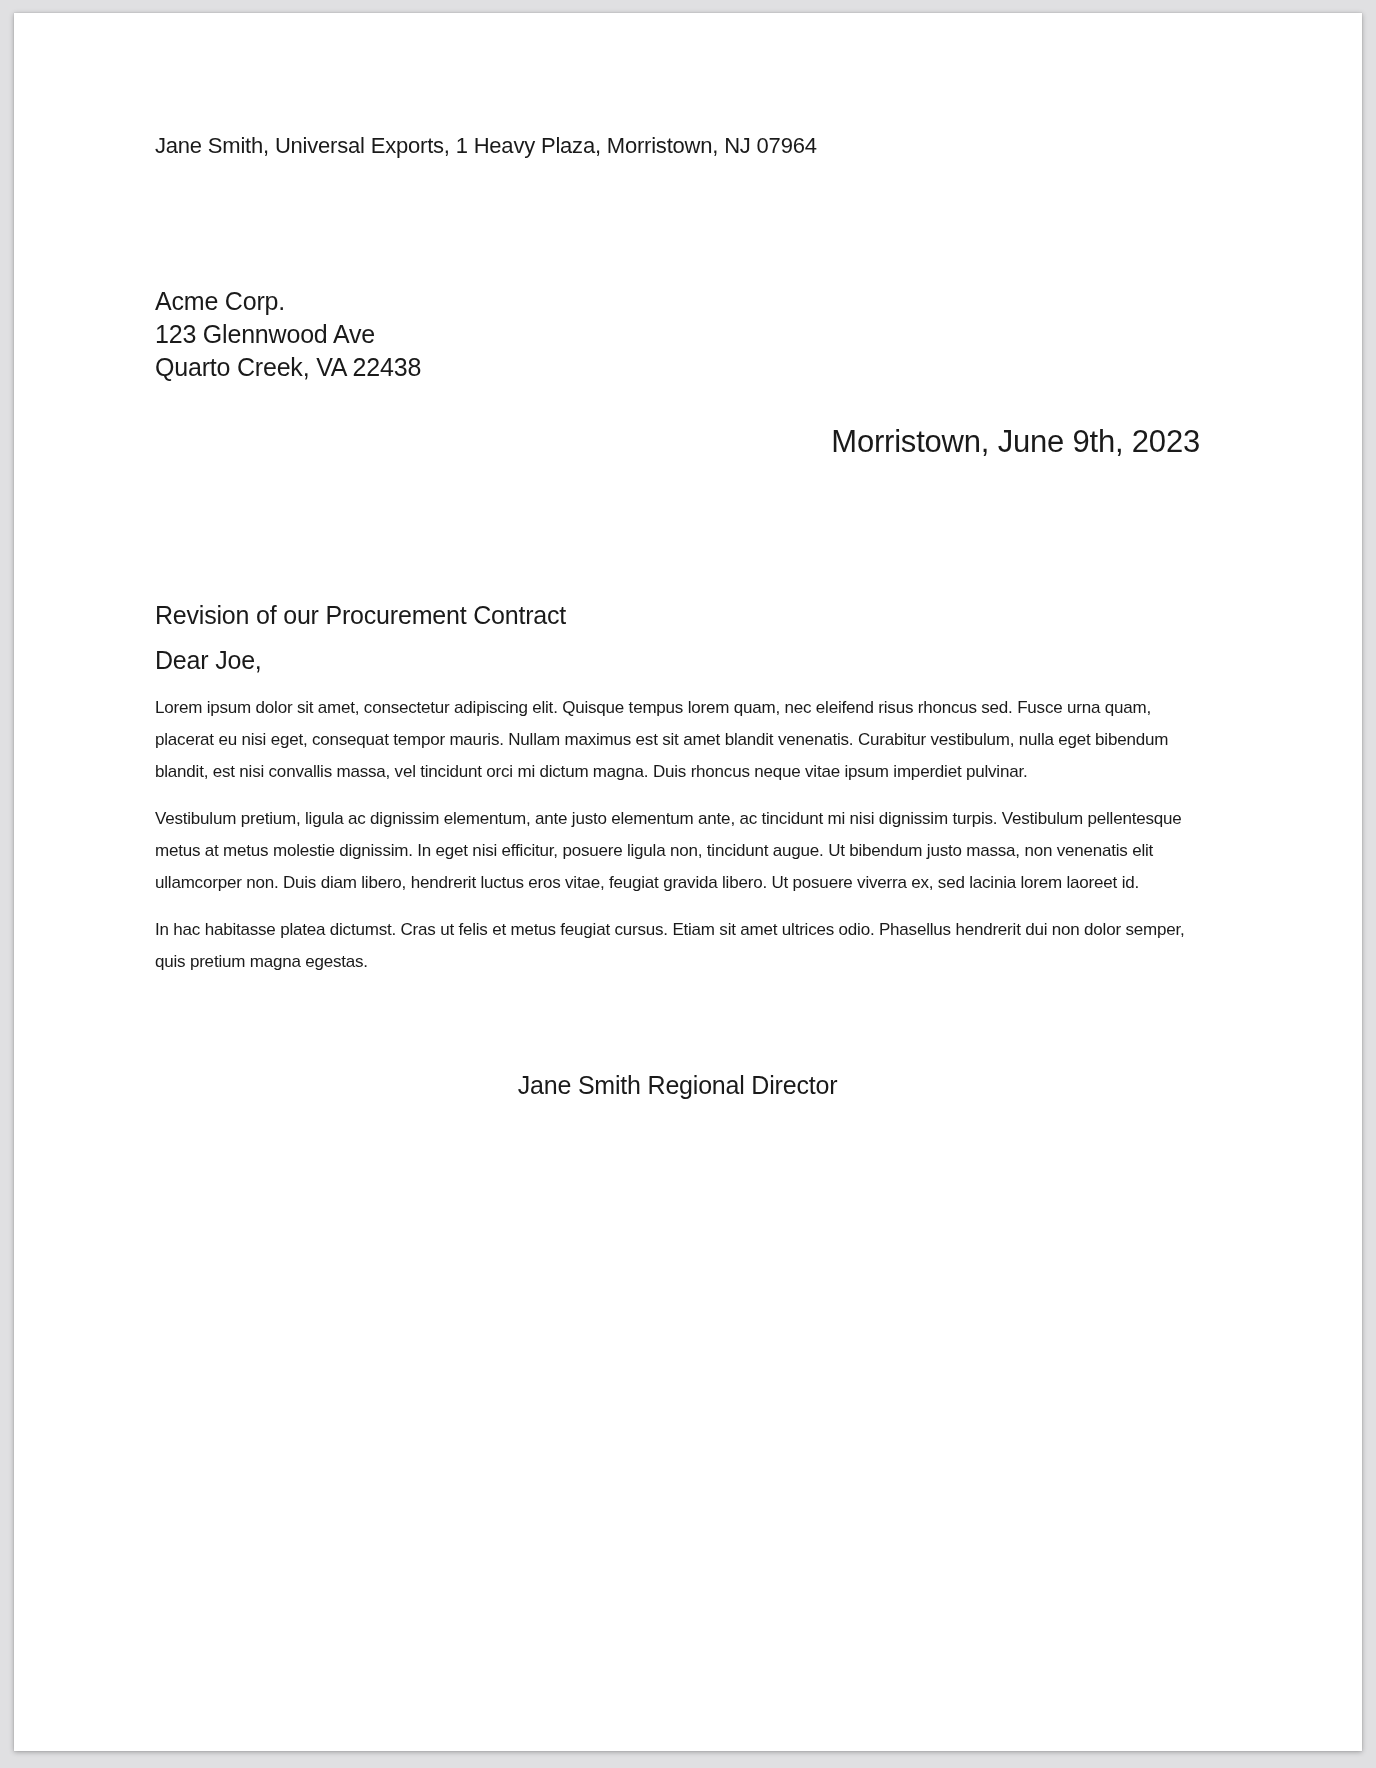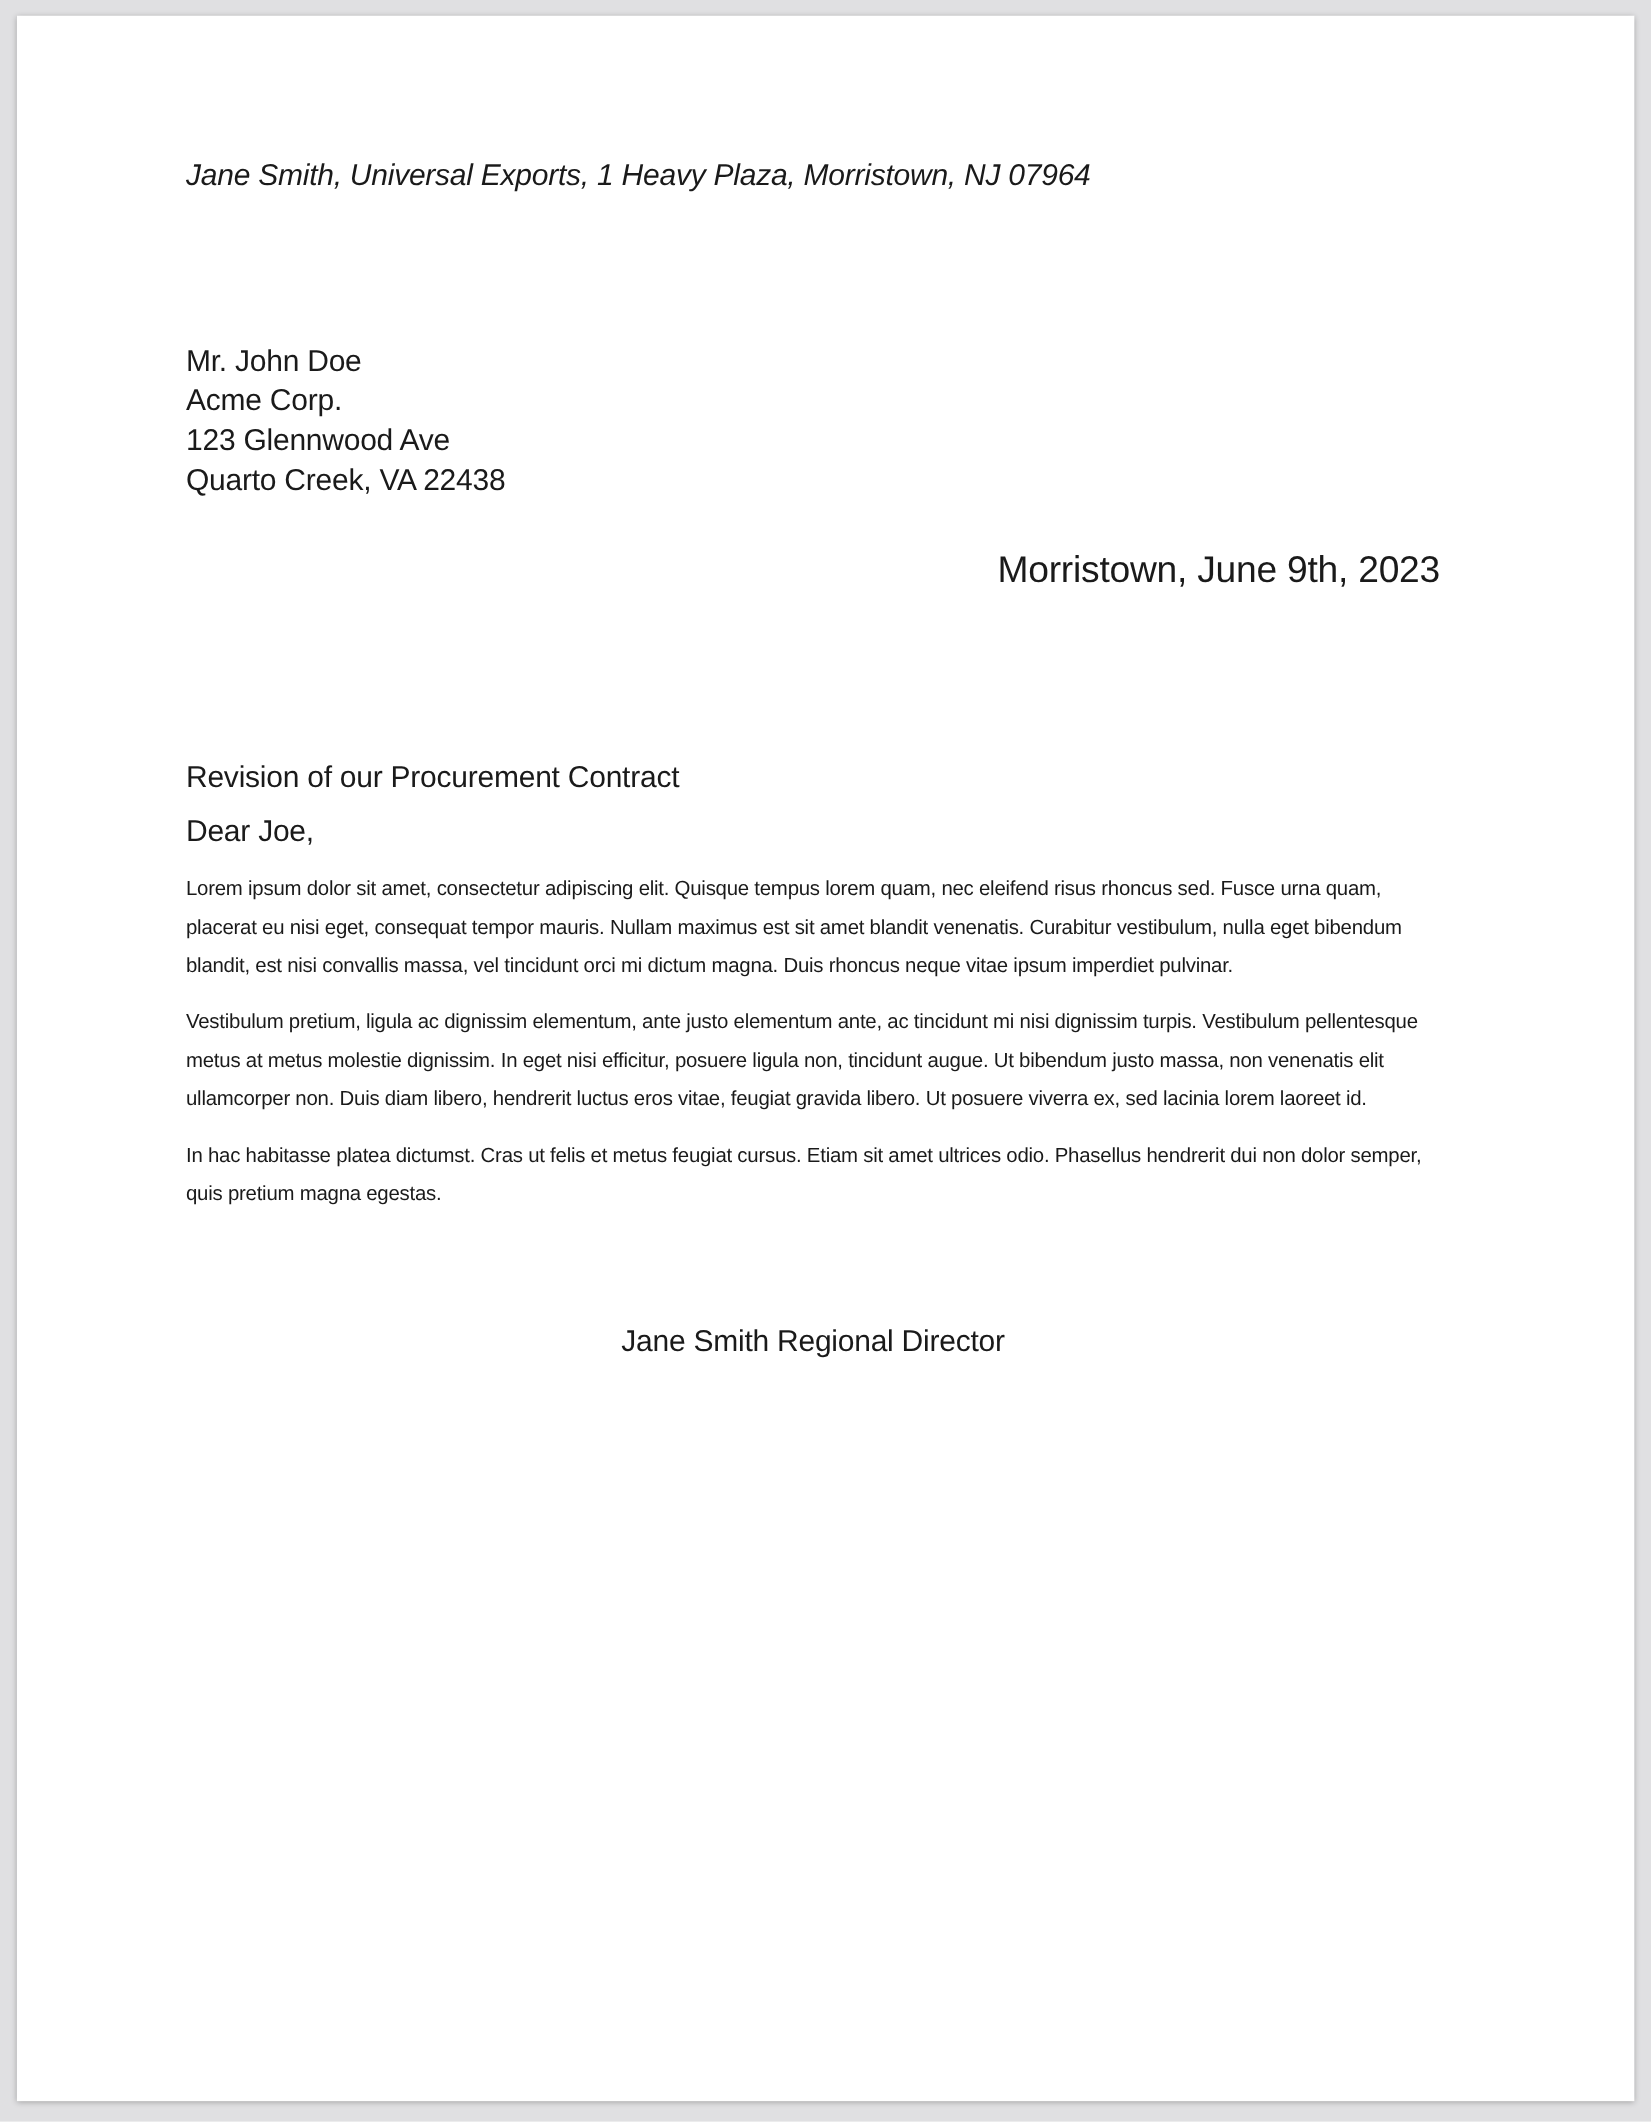--- a/index.html
+++ b/index.html
@@ -20,25 +20,24 @@
     margin: 0 auto;
     position: relative;
     top: 13px;
     background: #ffffff;
     box-shadow: 0 1px 5px rgba(0,0,0,0.30), 0 0 1px rgba(0,0,0,0.18);
     padding: 123px 162px 0 141px;
     color: #1a1a1a;
     overflow: hidden;
   }
   .sender-line {
-    font-size: 25px;
+    font-size: 22px;
     line-height: 20px;
     letter-spacing: -0.2px;
     white-space: nowrap;
-    font-style: italic;
   }
   .recipient-block {
     margin-top: 129px;
     font-size: 25px;
     line-height: 33px;
     letter-spacing: -0.2px;
   }
   .date-line {
     margin-top: 41px;
     font-size: 31px;
@@ -80,21 +79,20 @@
   }
 </style>
 </head>
 <body>
 
 <div class="paper">
 
   <div class="sender-line">Jane Smith, Universal Exports, 1 Heavy Plaza, Morristown, NJ 07964</div>
 
   <div class="recipient-block">
-    <div>Mr. John Doe</div>
     <div>Acme Corp.</div>
     <div>123 Glennwood Ave</div>
     <div>Quarto Creek, VA 22438</div>
   </div>
 
   <div class="date-line">Morristown, June 9th, 2023</div>
 
   <div class="subject-line">Revision of our Procurement Contract</div>
 
   <div class="salutation">Dear Joe,</div>

